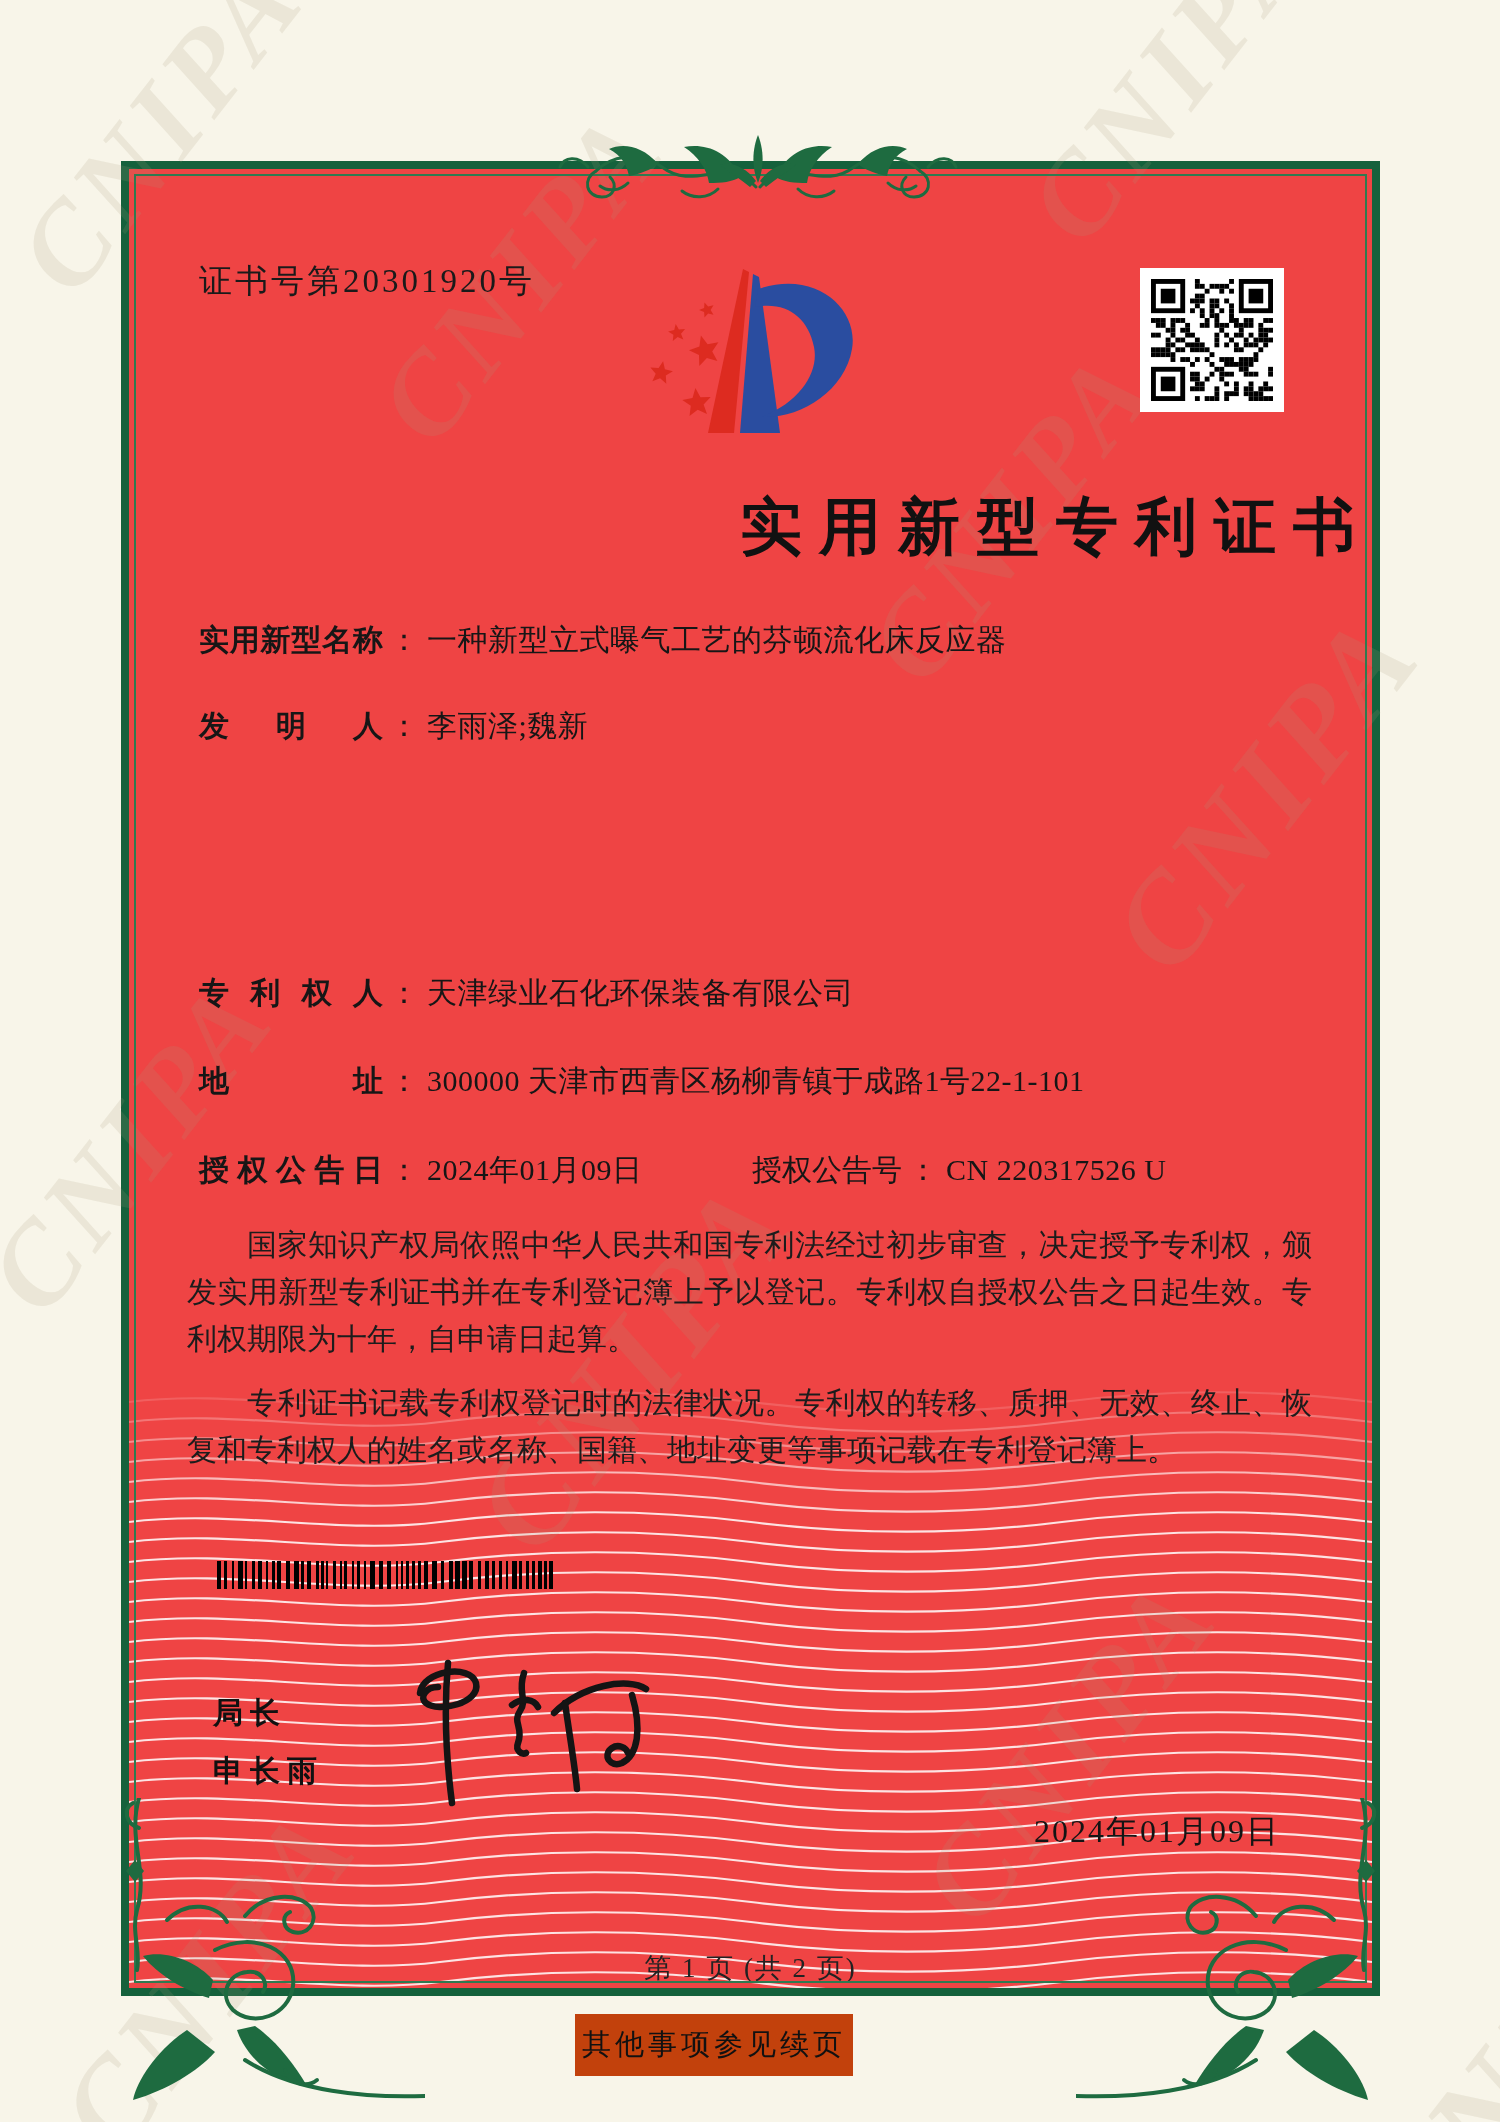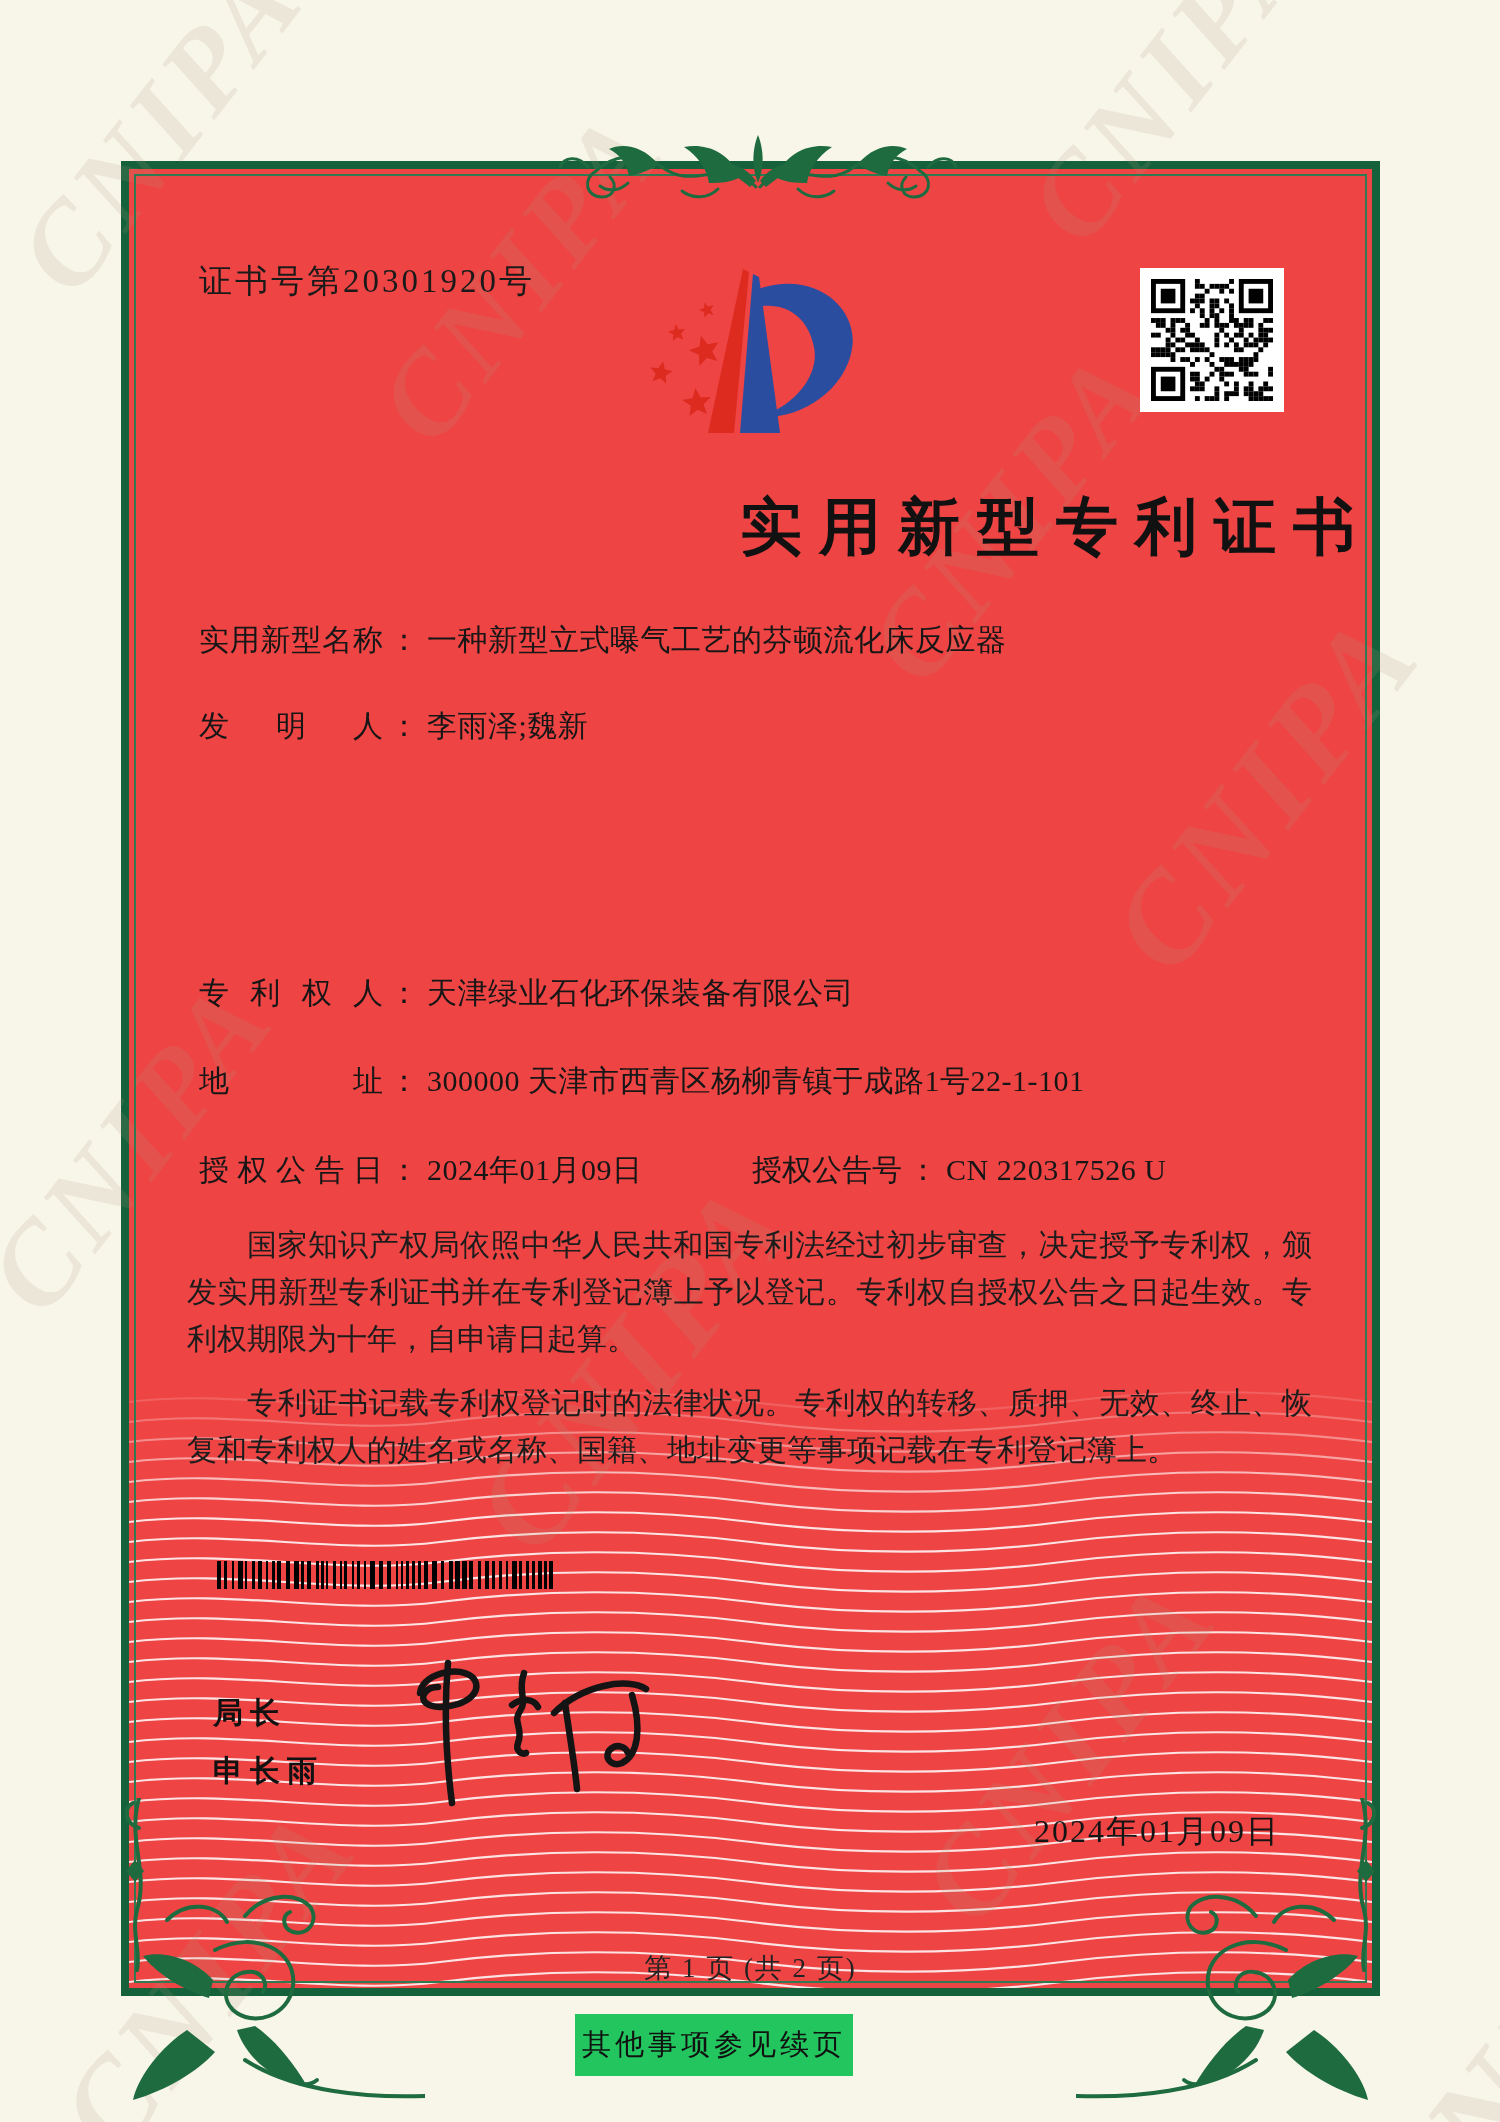--- a/index.html
+++ b/index.html
@@ -31,41 +31,41 @@
 
   .certno{left:70px;top:90px;font-size:33px;letter-spacing:3px;color:#1a1a1a;}
   .logo{left:519px;top:94px;width:220px;height:176px;}
   .qr{left:1011px;top:99px;width:144px;height:144px;background:#fff;}
   .qr svg{position:absolute;left:11px;top:11px;}
 
   .title{left:0;right:0;top:316px;margin:0;text-align:right;font-size:62px;font-weight:bold;
          letter-spacing:17px;color:#111;font-family:"Liberation Serif","DejaVu Serif",serif;}
 
   .frow{left:70px;right:50px;height:42px;font-size:30px;color:#161616;white-space:nowrap;}
-  .flabel{display:inline-block;width:184px;text-align:justify;text-align-last:justify;vertical-align:top;}
+  .flabel{display:inline-block;width:184px;text-align:justify;text-align-last:justify;vertical-align:top;font-weight:bold;}
   .fcolon{display:inline-block;margin:0 8px 0 6px;}
   .fvalue{letter-spacing:0.5px;}
   .fgroup2{position:absolute;left:553px;top:0;}
 
   .paras{left:58px;top:1052px;width:1125px;font-size:30px;line-height:47px;color:#1c1c1c;
          text-align:justify;}
   .paras p{margin:0 0 17px 0;text-indent:2em;}
 
   .barcode{left:88px;top:1392px;width:336px;height:28px;}
 
   .sigtitle{left:84px;top:1524px;font-size:30px;font-weight:bold;letter-spacing:7px;color:#111;
             font-family:"Liberation Sans","DejaVu Sans",sans-serif;}
   .signame{left:84px;top:1582px;font-size:30px;font-weight:bold;letter-spacing:7px;color:#111;
            font-family:"Liberation Sans","DejaVu Sans",sans-serif;}
   .signature{left:255px;top:1478px;width:270px;height:165px;}
 
   .issuedate{left:905px;top:1641px;font-size:32px;letter-spacing:2px;color:#141414;}
   .pageinfo{left:0;right:0;top:1781px;text-align:center;font-size:27px;color:#222;letter-spacing:2px;}
 
-  .note{position:absolute;left:575px;top:2014px;width:278px;height:62px;background:#22c55e;
+  .note{position:absolute;left:575px;top:2014px;width:278px;height:62px;background:#c2410c;
         z-index:3;display:flex;align-items:center;justify-content:center;
         font-size:29px;letter-spacing:4px;color:#111;}
 </style>
 </head>
 <body>
 
 <div class="page">
 
   <div class="cert">
 

